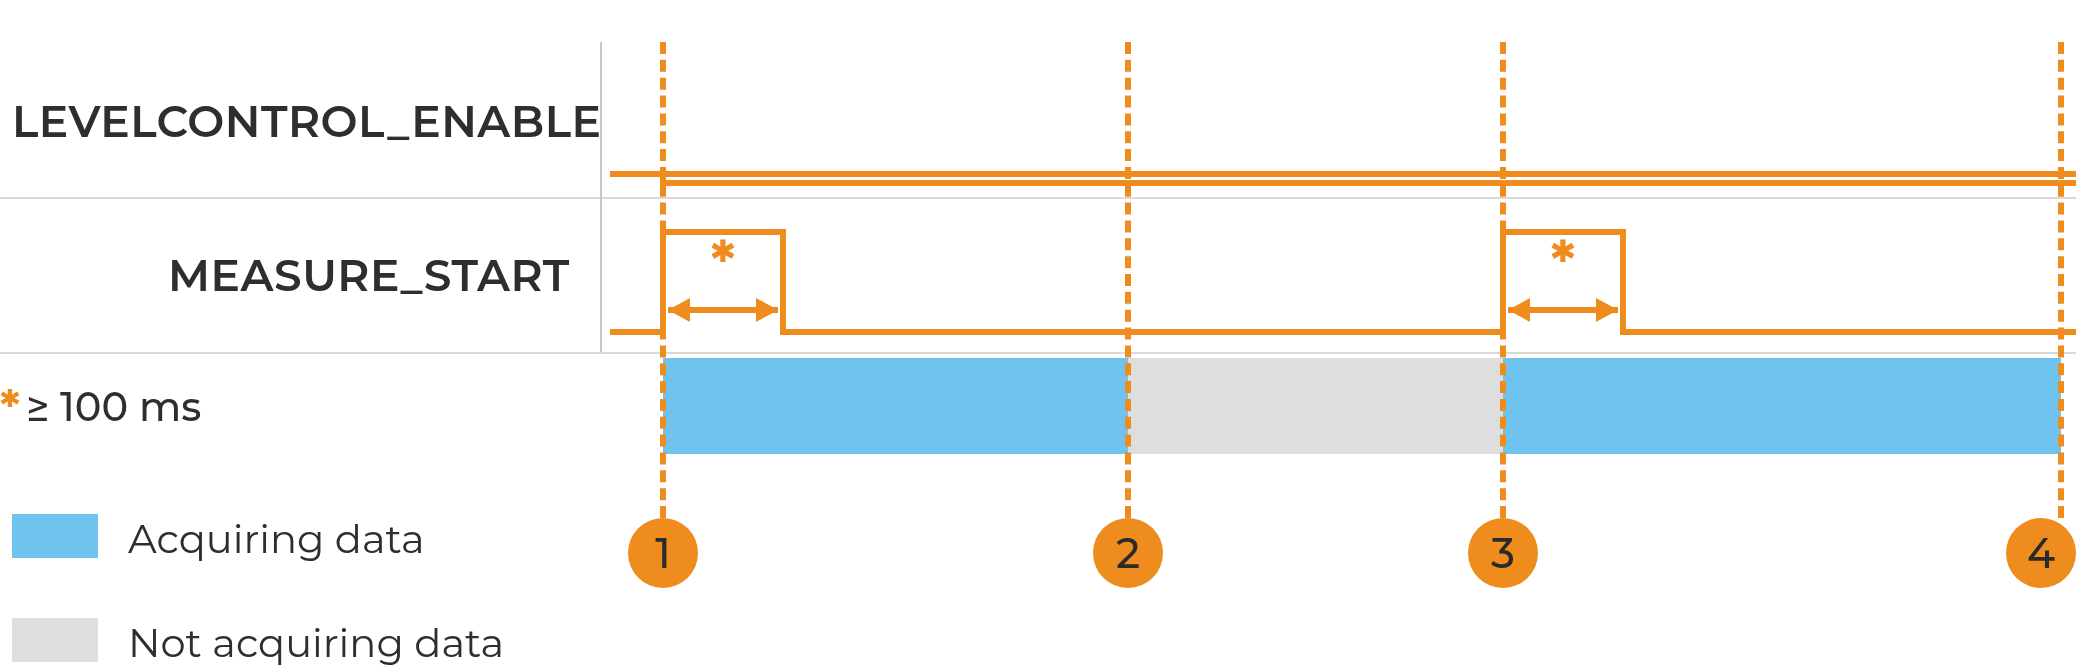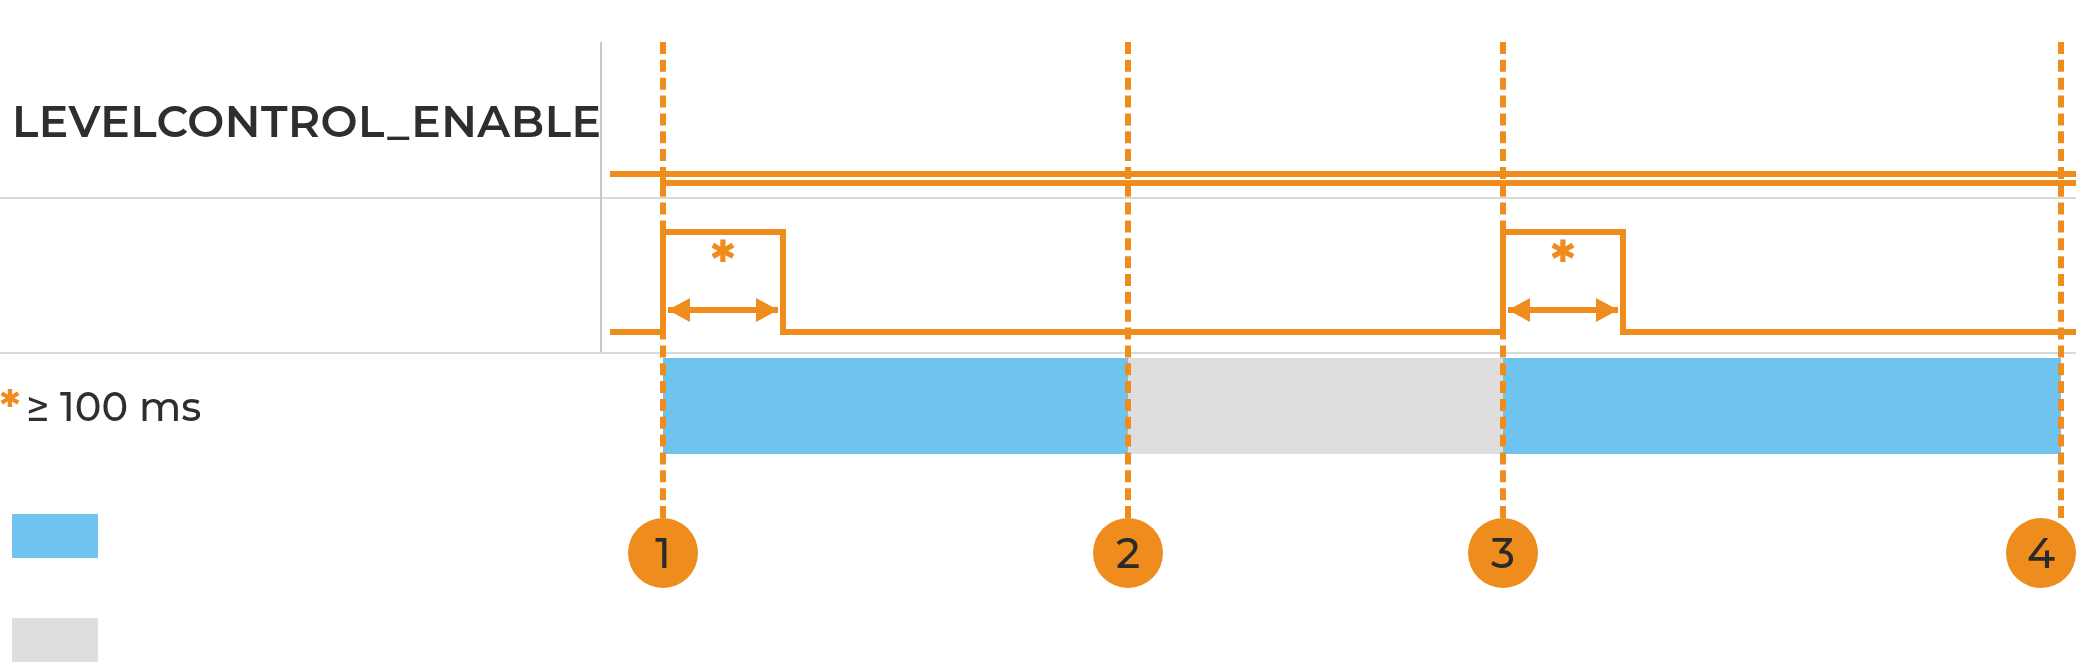--- a/index.html
+++ b/index.html
@@ -121,28 +121,31 @@
 <body>
 
 <div class="canvas">
 
   <div class="hline" style="top:155px"></div>
   <div class="hline" style="top:310px"></div>
 
   <div class="vline-labels" style="left:600px; height:310px"></div>
 
   <div class="row-label" style="left:12px; top:52px">LEVELCONTROL_ENABLE</div>
+  <div class="row-label" style="left:168px; top:206px">MEASURE_START</div>
 
   <div class="note-text" style="left:0; top:336px">
     <span class="note-star">*</span><span>≥ 100 ms</span>
   </div>
 
   <div class="legend-swatch bar-blue" style="left:12px; top:472px"></div>
+  <div class="legend-text" style="left:128px; top:472px">Acquiring data</div>
 
   <div class="legend-swatch bar-grey" style="left:12px; top:576px"></div>
+  <div class="legend-text" style="left:128px; top:576px">Not acquiring data</div>
 
   <div class="acq-bar bar-blue" style="left:663px;  top:316px; width:465px"></div>
   <div class="acq-bar bar-grey" style="left:1128px; top:316px; width:375px"></div>
   <div class="acq-bar bar-blue" style="left:1503px; top:316px; width:558px"></div>
 
   <div class="dashline" style="left:660px;  height:476px"></div>
   <div class="dashline" style="left:1125px; height:476px"></div>
   <div class="dashline" style="left:1500px; height:476px"></div>
   <div class="dashline" style="left:2058px; height:476px"></div>
 

